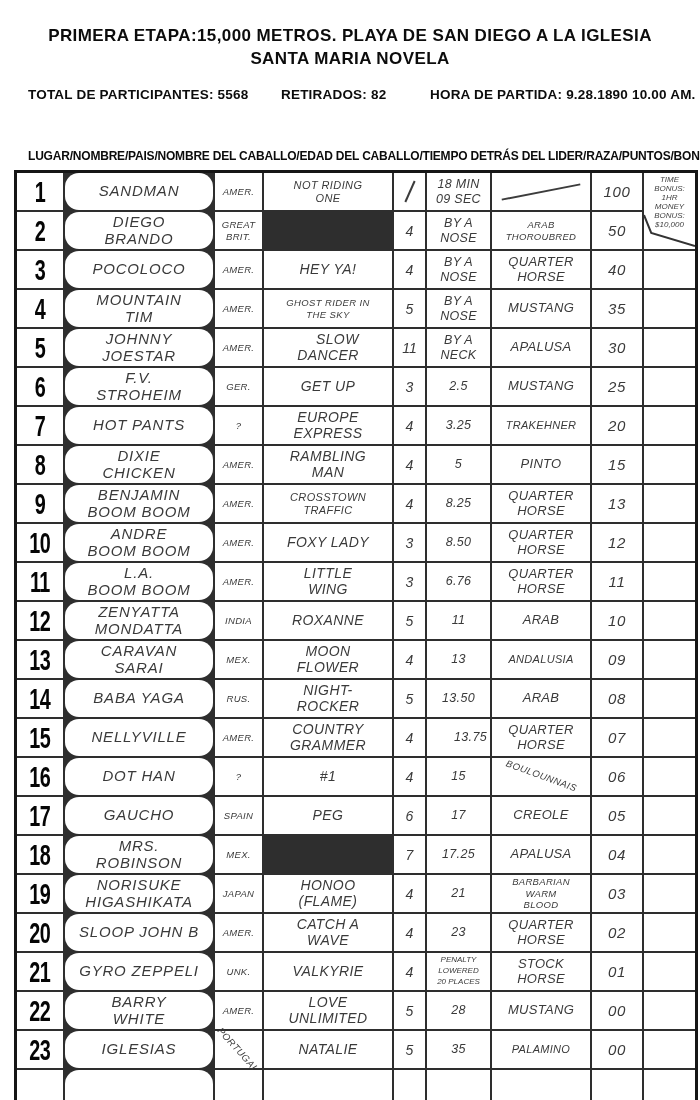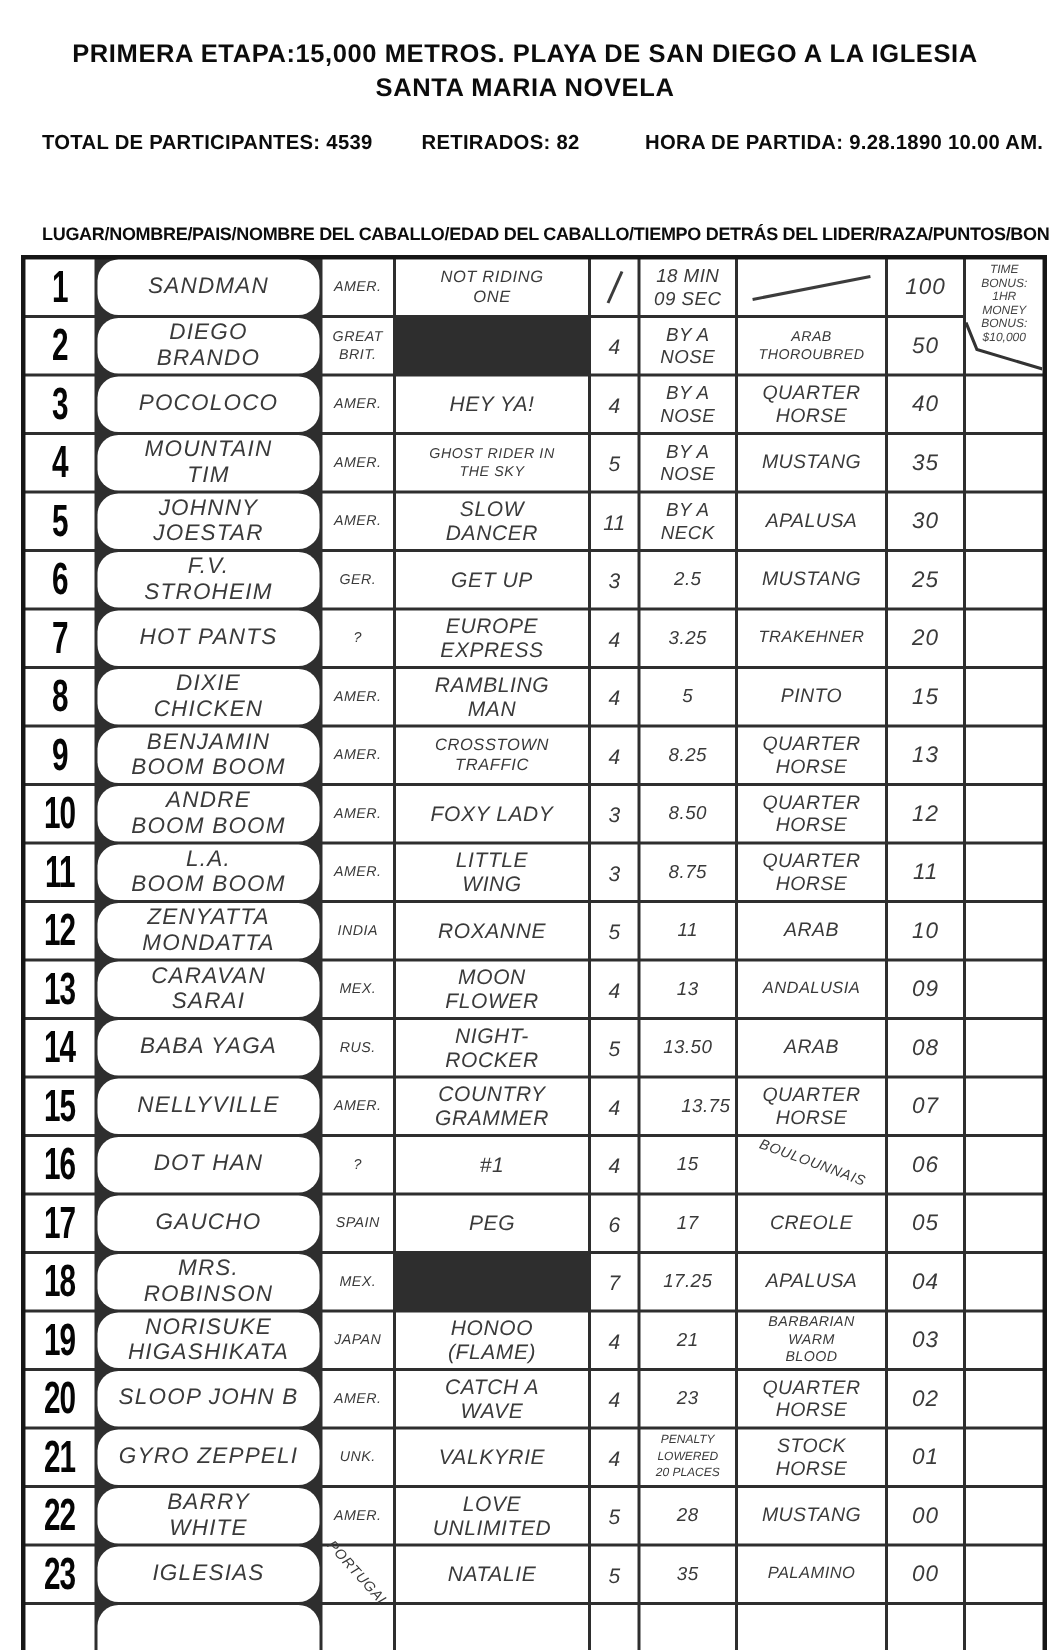--- a/index.html
+++ b/index.html
@@ -73,21 +73,21 @@
 <body>
 
 <div class="page">
 
   <div class="title">
     <div class="l1">PRIMERA ETAPA:15,000 METROS. PLAYA DE SAN DIEGO A LA IGLESIA</div>
     <div class="l2">SANTA MARIA NOVELA</div>
   </div>
 
   <div class="stats">
-    <span class="s1">TOTAL DE PARTICIPANTES: 4539</span>
+    <span class="s1">TOTAL DE PARTICIPANTES: 5568</span>
     <span class="s2">RETIRADOS: 82</span>
     <span class="s3">HORA DE PARTIDA: 9.28.1890 10.00 AM.</span>
   </div>
 
   <div class="legend">LUGAR/NOMBRE/PAIS/NOMBRE DEL CABALLO/EDAD DEL CABALLO/TIEMPO DETRÁS DEL LIDER/RAZA/PUNTOS/BONUS</div>
 
   <div class="grid" id="results-grid">
     <div class="cell bonus-note">
       <svg viewBox="0 0 49 76" preserveAspectRatio="none">
         <polyline points="0,42 7,60 49,73" fill="none" stroke="#333" stroke-width="2"></polyline>
@@ -145,21 +145,21 @@
   <div class="cell time hand" style="grid-area: 4 / 6;"><span>BY A
 NOSE</span></div>
   <div class="cell breed hand" style="grid-area: 4 / 7;"><span>MUSTANG</span></div>
   <div class="cell points hand" style="grid-area: 4 / 8;"><span>35</span></div>
   <div class="cell bonus" style="grid-area: 4 / 9;"></div>
 
   <div class="cell place" style="grid-area: 5 / 1;"><span>5</span></div>
   <div class="cell name hand" style="grid-area: 5 / 2;"><span>JOHNNY
 JOESTAR</span></div>
   <div class="cell country hand" style="grid-area: 5 / 3;"><span>AMER.</span></div>
-  <div class="cell horse hand" style="grid-area: 5 / 4;"><span>SLOW
+  <div class="cell horse hand" style="grid-area: 5 / 4; text-align: right;"><span>SLOW
 DANCER</span></div>
   <div class="cell age hand" style="grid-area: 5 / 5;"><span>11</span></div>
   <div class="cell time hand" style="grid-area: 5 / 6;"><span>BY A
 NECK</span></div>
   <div class="cell breed hand" style="grid-area: 5 / 7;"><span>APALUSA</span></div>
   <div class="cell points hand" style="grid-area: 5 / 8;"><span>30</span></div>
   <div class="cell bonus" style="grid-area: 5 / 9;"></div>
 
   <div class="cell place" style="grid-area: 6 / 1;"><span>6</span></div>
   <div class="cell name hand" style="grid-area: 6 / 2;"><span>F.V.
@@ -220,21 +220,21 @@
   <div class="cell points hand" style="grid-area: 10 / 8;"><span>12</span></div>
   <div class="cell bonus" style="grid-area: 10 / 9;"></div>
 
   <div class="cell place" style="grid-area: 11 / 1;"><span>11</span></div>
   <div class="cell name hand" style="grid-area: 11 / 2;"><span>L.A.
 BOOM BOOM</span></div>
   <div class="cell country hand" style="grid-area: 11 / 3;"><span>AMER.</span></div>
   <div class="cell horse hand" style="grid-area: 11 / 4;"><span>LITTLE
 WING</span></div>
   <div class="cell age hand" style="grid-area: 11 / 5;"><span>3</span></div>
-  <div class="cell time hand" style="grid-area: 11 / 6;"><span>8.75</span></div>
+  <div class="cell time hand" style="grid-area: 11 / 6;"><span>6.76</span></div>
   <div class="cell breed hand" style="grid-area: 11 / 7;"><span>QUARTER
 HORSE</span></div>
   <div class="cell points hand" style="grid-area: 11 / 8;"><span>11</span></div>
   <div class="cell bonus" style="grid-area: 11 / 9;"></div>
 
   <div class="cell place" style="grid-area: 12 / 1;"><span>12</span></div>
   <div class="cell name hand" style="grid-area: 12 / 2;"><span>ZENYATTA
 MONDATTA</span></div>
   <div class="cell country hand" style="grid-area: 12 / 3;"><span>INDIA</span></div>
   <div class="cell horse hand" style="grid-area: 12 / 4;"><span>ROXANNE</span></div>

